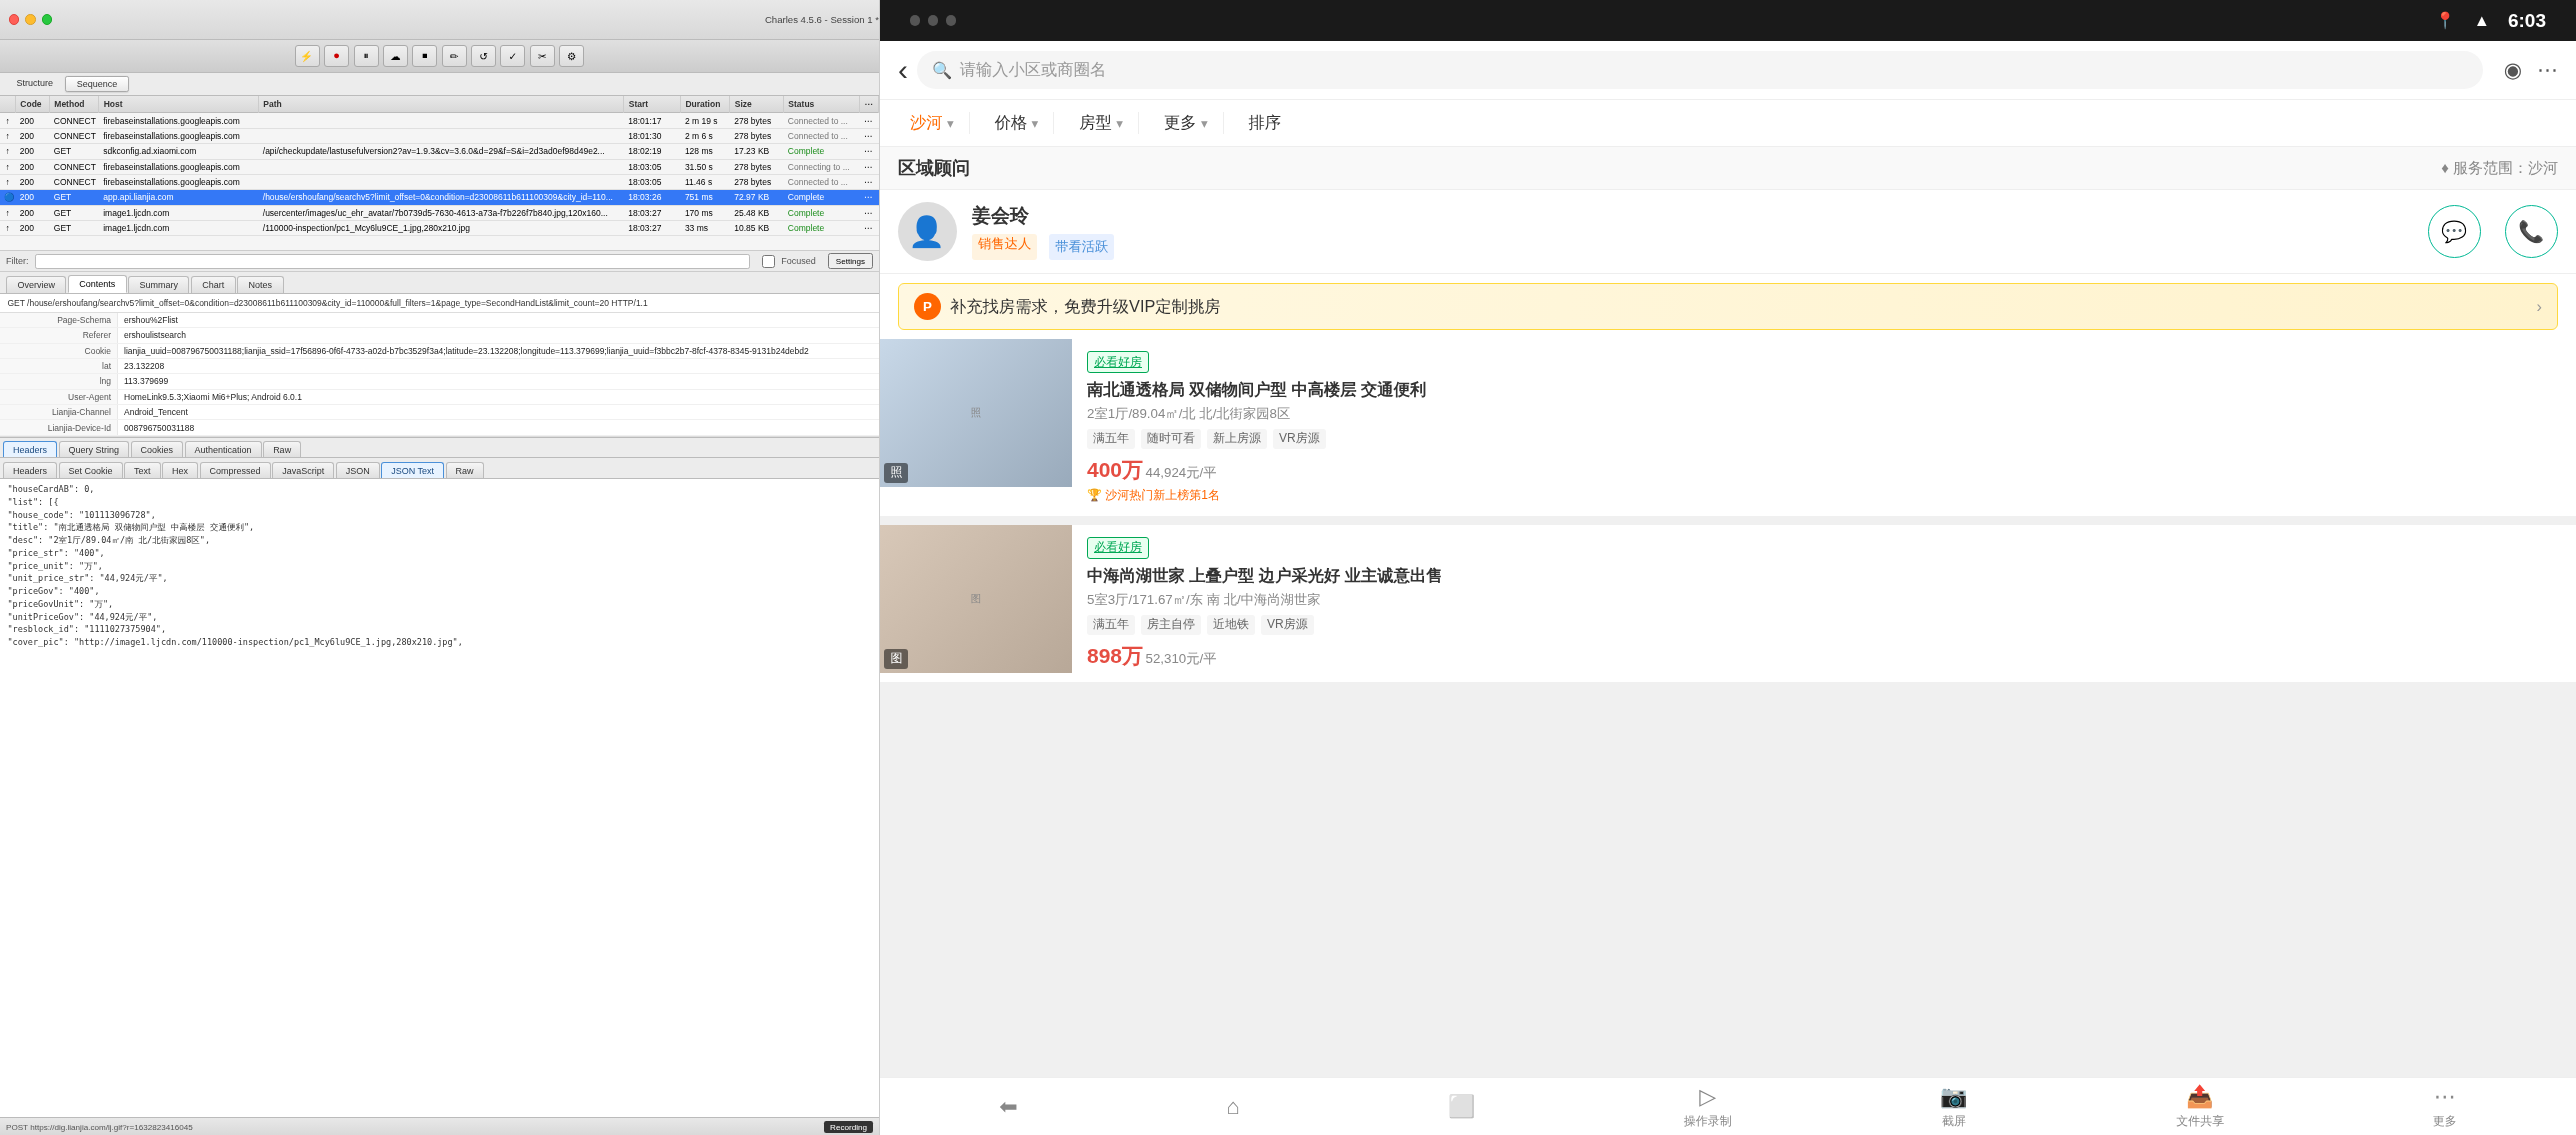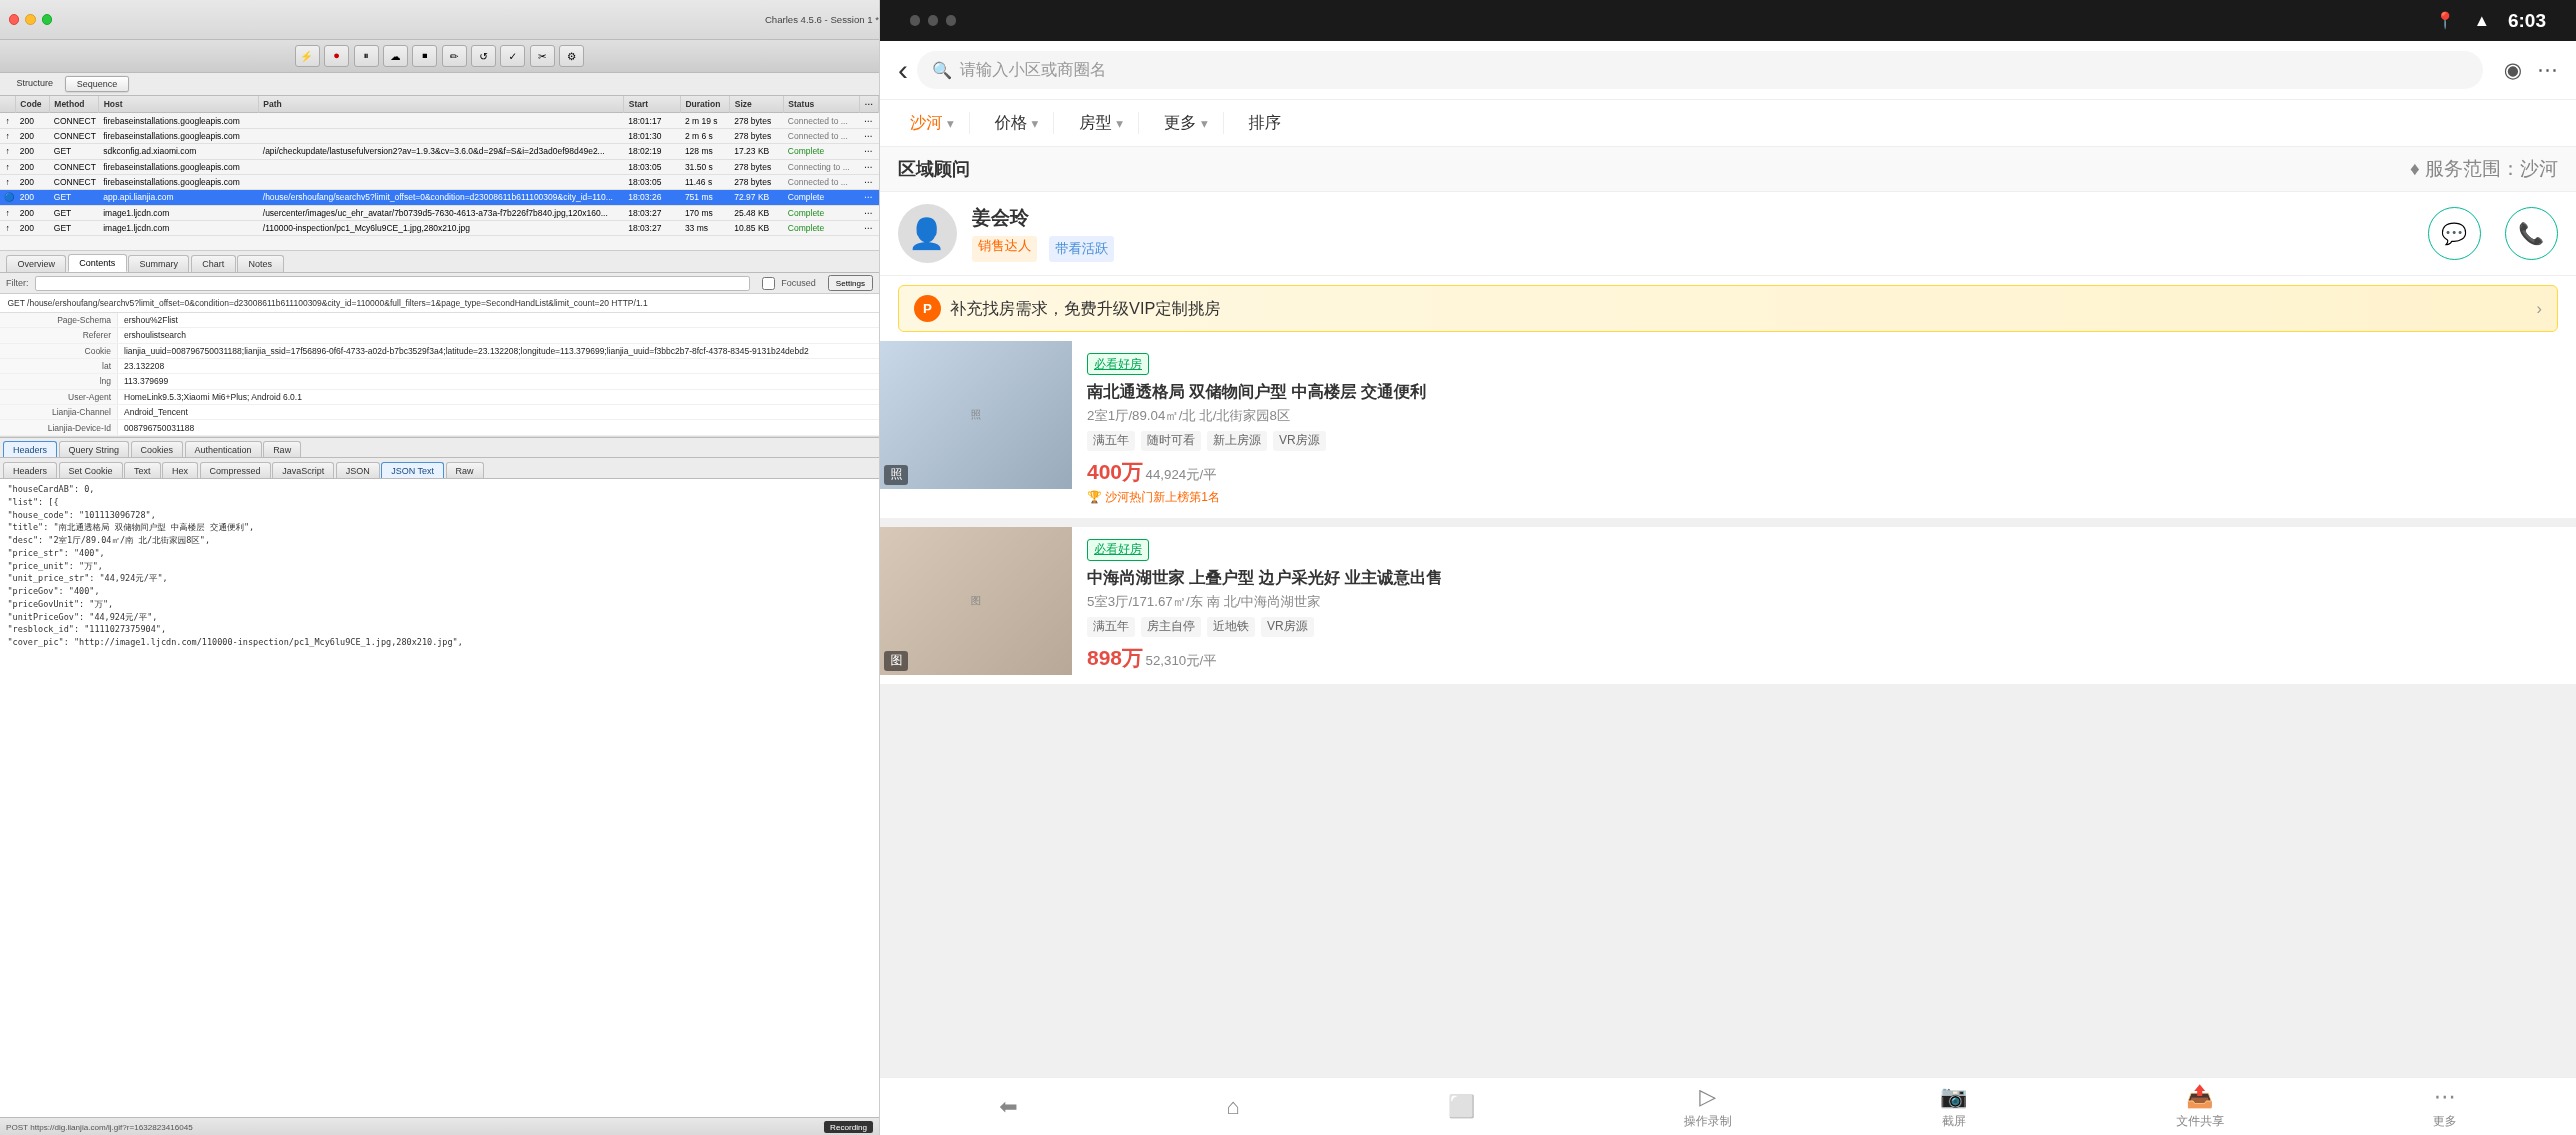--- a/index.html
+++ b/index.html
@@ -333,21 +333,21 @@
     
     #region-advisor {
       background: #f9f9f9;
       border-bottom: 0.7px solid #eee;
       padding: 9px 18px;
       display: flex;
       align-items: center;
       justify-content: space-between;
     }
     #region-title { font-size: 18px; font-weight: 600; color: #333; }
-    #region-service { font-size: 19px; color: #888; }
+    #region-service { font-size: 15px; color: #888; }
 
     
     #advisor-card {
       background: white;
       border-bottom: 1.5px solid #eee;
       padding: 12px 18px;
       display: flex;
       align-items: center;
       gap: 15px;
     }
@@ -598,34 +598,34 @@
       <td class="col-start">18:03:27</td>
       <td class="col-duration">33 ms</td>
       <td class="col-size">10.85 KB</td>
       <td class="col-status status-complete">Complete</td>
       <td class="col-more">⋯</td>
     </tr>
         </tbody>
     </table>
   </div>
 
+  <div id="filter-bar">
+    <label>Filter:</label>
+    <input id="filter-input" type="text" style="">
+    <input type="checkbox" id="focused-checkbox" style="">
+    <label for="focused-checkbox">Focused</label>
+    <button style="margin-left:6px;font-size:8.1px;padding:1.5px 6px;">Settings</button>
+  </div>
+
   <div id="detail-tabs">
     <div class="detail-tab">Overview</div>
     <div class="detail-tab active">Contents</div>
     <div class="detail-tab">Summary</div>
     <div class="detail-tab">Chart</div>
     <div class="detail-tab">Notes</div>
-  </div>
-
-  <div id="filter-bar">
-    <label>Filter:</label>
-    <input id="filter-input" type="text" style="">
-    <input type="checkbox" id="focused-checkbox" style="">
-    <label for="focused-checkbox">Focused</label>
-    <button style="margin-left:6px;font-size:8.1px;padding:1.5px 6px;">Settings</button>
   </div>
 
   <div id="request-url-line">GET /house/ershoufang/searchv5?limit_offset=0&amp;condition=d23008611b611100309&amp;city_id=110000&amp;full_filters=1&amp;page_type=SecondHandList&amp;limit_count=20 HTTP/1.1</div>
 
   <div id="detail-kv">
   <div class="kv-row">
         <div class="kv-key">Page-Schema</div>
         <div class="kv-val">ershou%2Flist</div>
       </div>
       <div class="kv-row">

